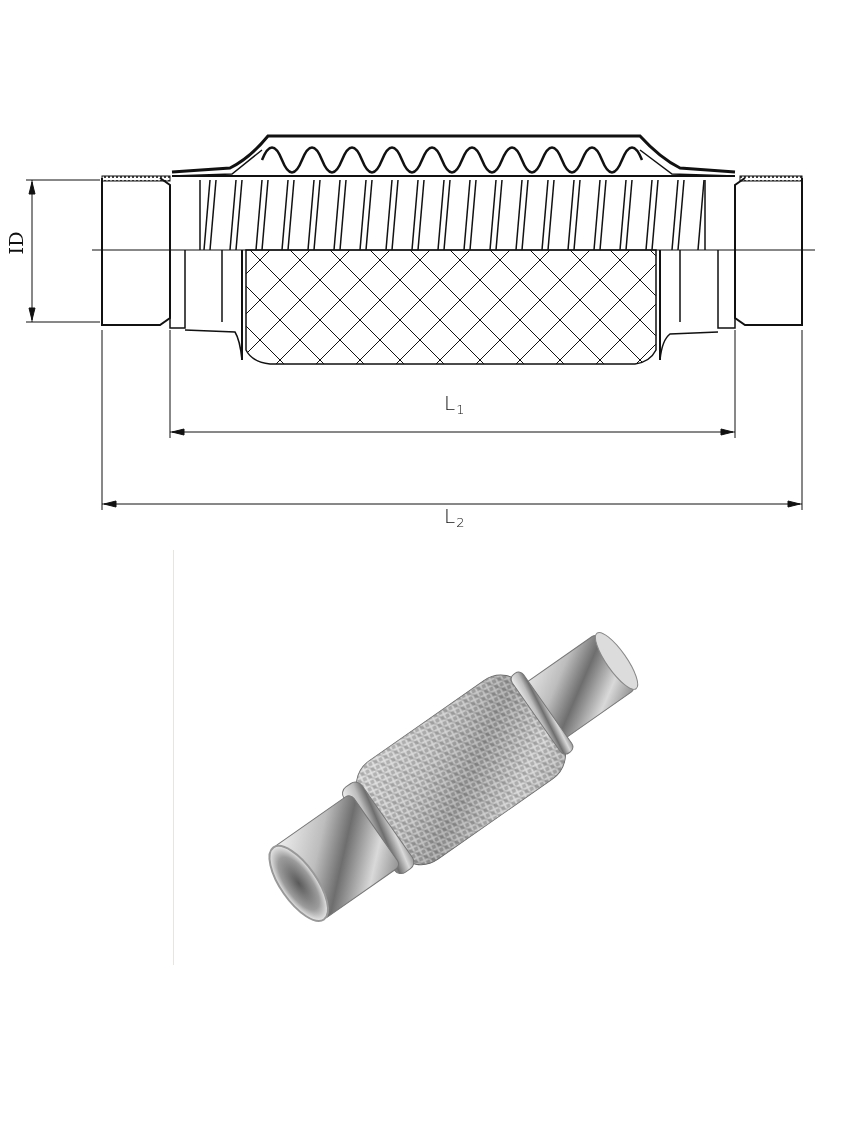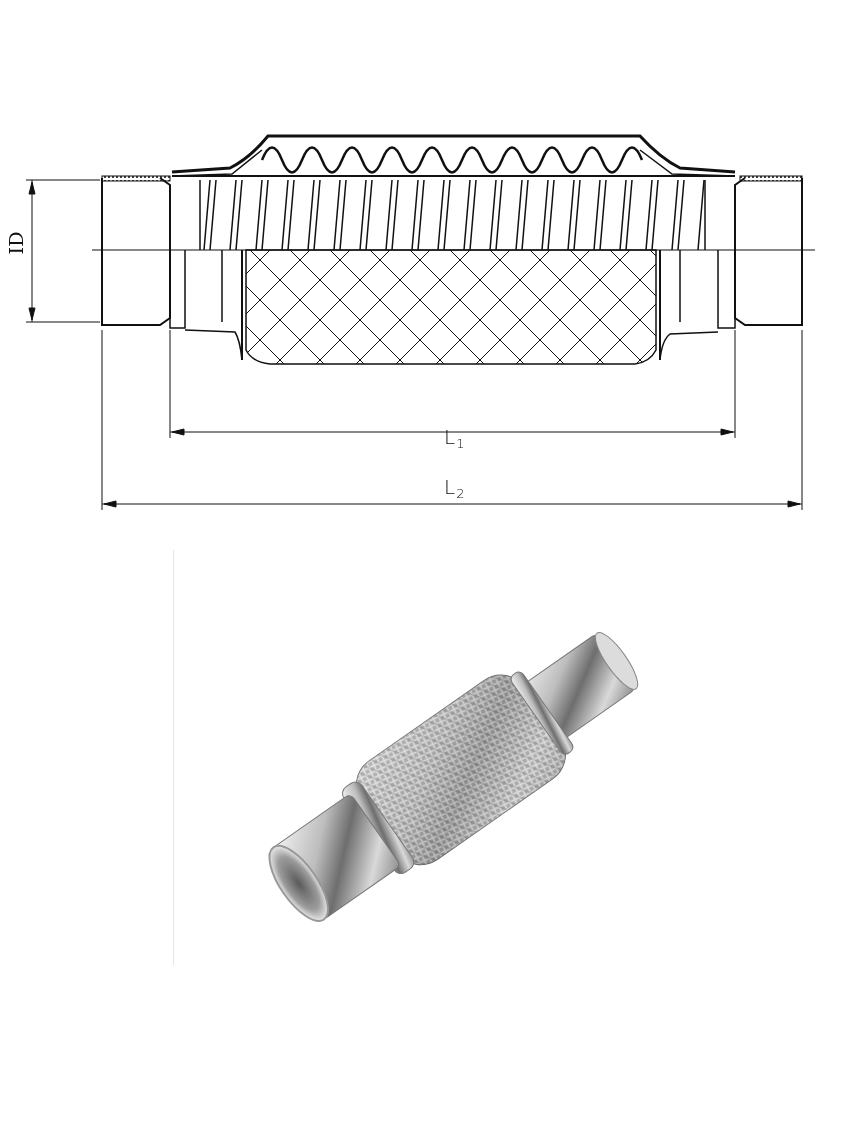--- a/index.html
+++ b/index.html
@@ -121,22 +121,22 @@
     <g stroke="#111" stroke-width="1">
       <line x1="102" y1="330" x2="102" y2="510"></line>
       <line x1="802" y1="330" x2="802" y2="510"></line>
       <line x1="102" y1="504" x2="802" y2="504"></line>
       <polygon points="104,504 116,501 116,507" fill="#111"></polygon>
       <polygon points="800,504 788,501 788,507" fill="#111"></polygon>
     </g>
   </svg>
 
   <div class="id-label">ID</div>
-  <div class="dim-label" style="left:444px; top:425px;"><span>L</span><sub>1</sub></div>
-  <div class="dim-label" style="left:444px; top:475px;"><span>L</span><sub>2</sub></div>
+  <div class="dim-label" style="left:444px; top:391px;"><span>L</span><sub>1</sub></div>
+  <div class="dim-label" style="left:444px; top:504px;"><span>L</span><sub>2</sub></div>
 </div>
 
 <div class="photo-divider"></div>
 
 <div class="photo">
   <svg width="450" height="345" viewBox="0 0 450 345" xmlns="http://www.w3.org/2000/svg">
     <defs>
       <linearGradient id="steel" x1="0" y1="0" x2="1" y2="1">
         <stop offset="0" stop-color="#f4f4f4"></stop>
         <stop offset="0.35" stop-color="#bdbdbd"></stop>

